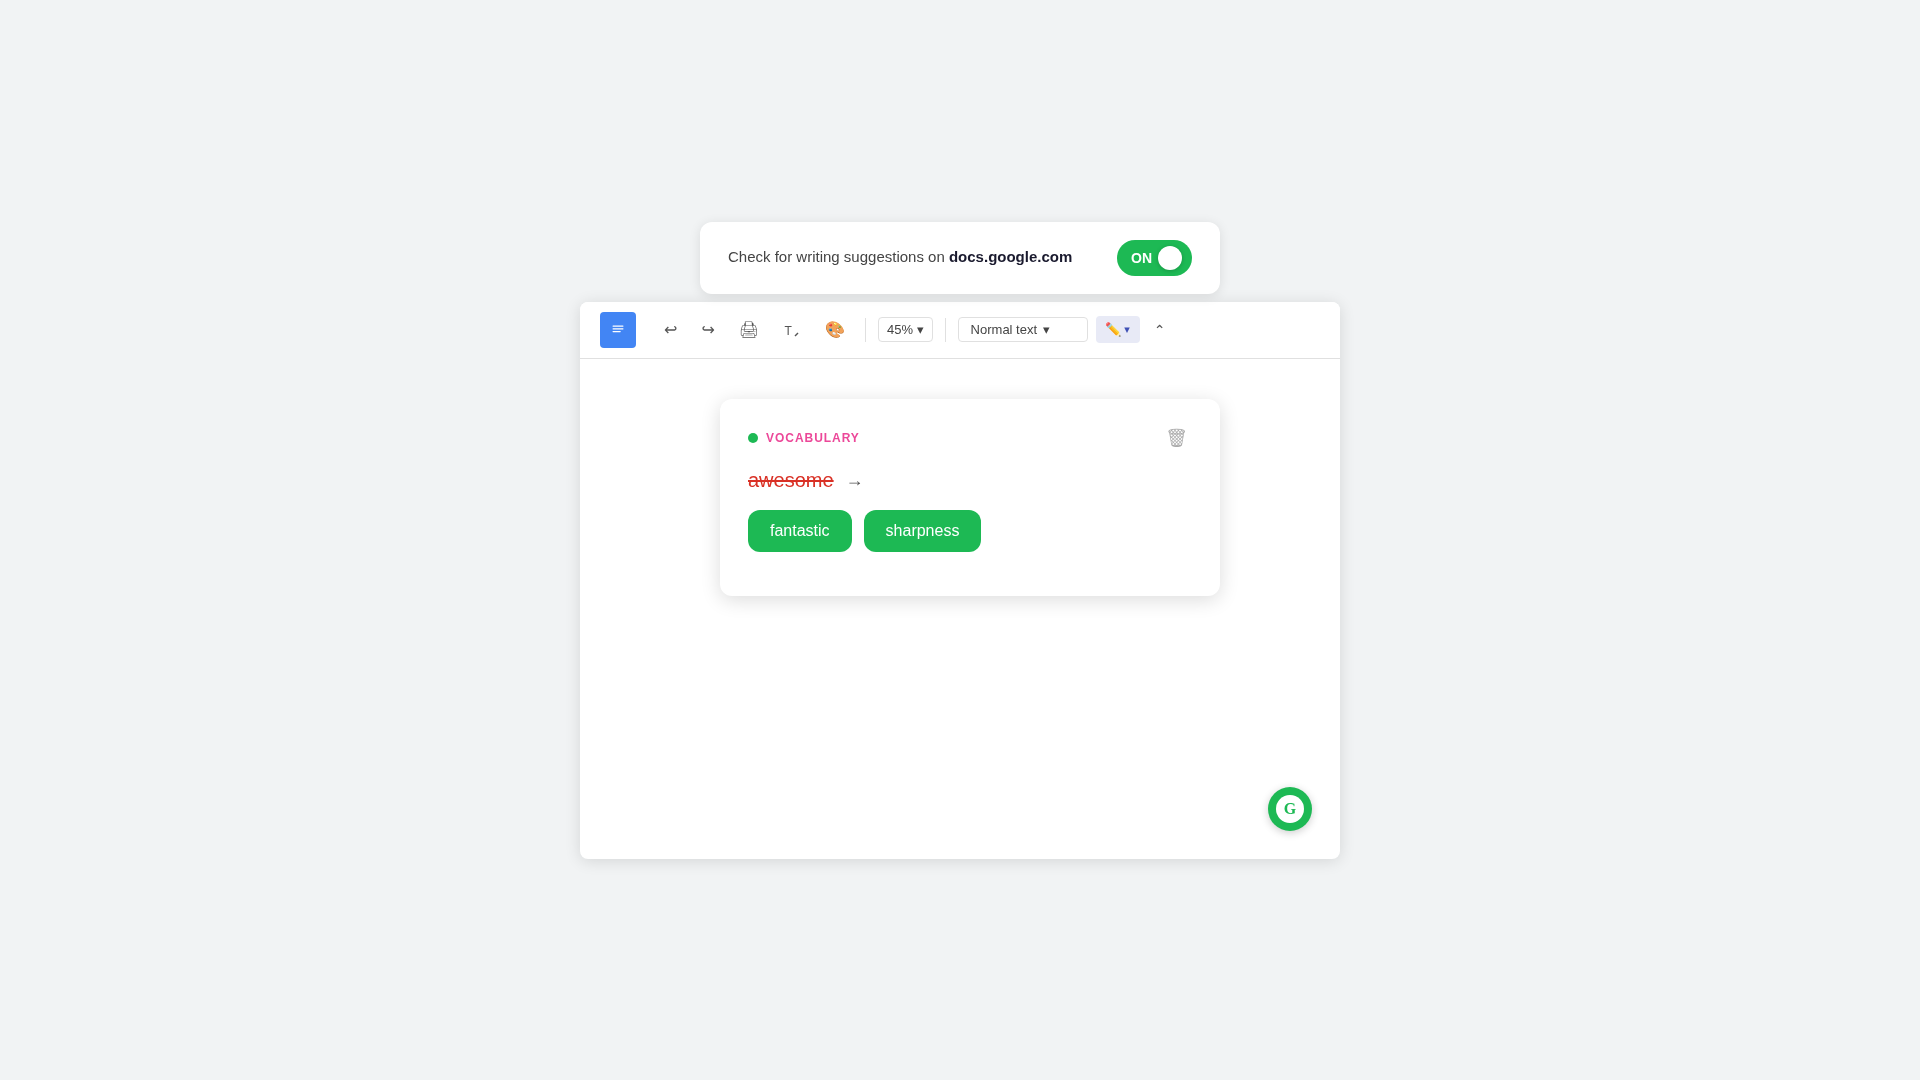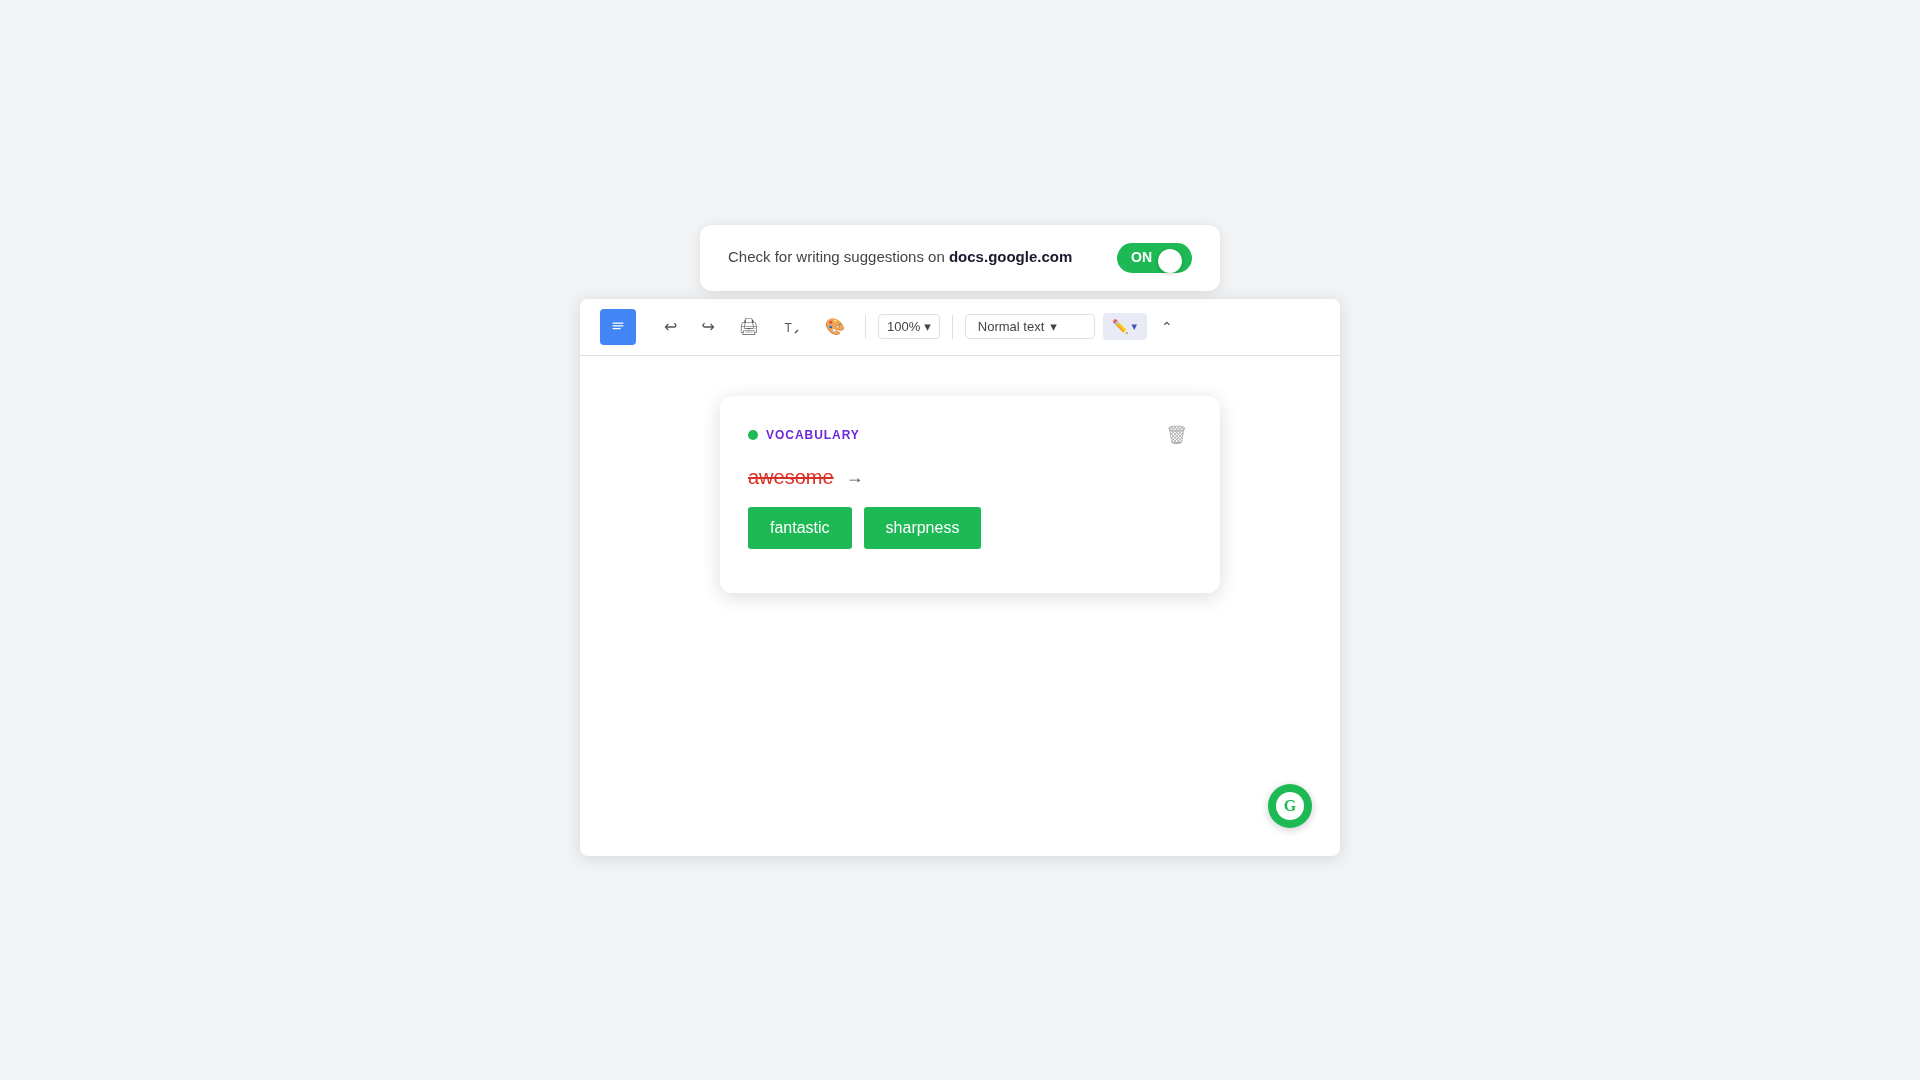--- a/index.html
+++ b/index.html
@@ -43,22 +43,23 @@
     }
 
     .banner-text strong {
       color: #1a1a2e;
       font-weight: 700;
     }
 
     .toggle-switch {
       background: #1db954;
       border-radius: 20px;
-      padding: 6px 10px 0 14px;
-      display: flex;
+      padding: 6px 10px 6px 14px;
+      display: flex;
+      align-items: center;
       gap: 6px;
       cursor: pointer;
       min-width: 72px;
     }
 
     .toggle-label {
       color: white;
       font-weight: 700;
       font-size: 14px;
     }
@@ -221,21 +222,21 @@
     .vocab-dot {
       width: 10px;
       height: 10px;
       background: #1db954;
       border-radius: 50%;
     }
 
     .vocab-label {
       font-size: 12px;
       font-weight: 700;
-      color: #6d28d9;
+      color: #ec4899;
       letter-spacing: 0.08em;
       text-transform: uppercase;
     }
 
     .delete-btn {
       background: none;
       border: none;
       cursor: pointer;
       color: #aaa;
       font-size: 18px;
@@ -265,21 +266,21 @@
     .suggestion-buttons {
       display: flex;
       gap: 12px;
       margin-bottom: 20px;
     }
 
     .suggestion-btn {
       background: #1db954;
       color: white;
       border: none;
-      border-radius: 3px;
+      border-radius: 12px;
       padding: 12px 22px;
       font-size: 16px;
       font-weight: 500;
       cursor: pointer;
       transition: background 0.15s;
     }
 
     .explanation-text {
       font-size: 14px;
       color: #444;
@@ -363,21 +364,21 @@
           <text x="2" y="18" font-size="16" fill="#555">T</text>
           <path d="M16 20 L20 16" stroke="#555" stroke-width="2"></path>
         </svg>
       </button>
 
       <button class="toolbar-btn">🎨</button>
 
       <div class="toolbar-divider"></div>
 
       <div class="zoom-selector">
-        <span>100%</span>
+        <span>45%</span>
         <span>▾</span>
       </div>
 
       <div class="toolbar-divider"></div>
 
       <div class="style-selector">
         <span>Normal text</span>
         <span>▾</span>
       </div>
 

